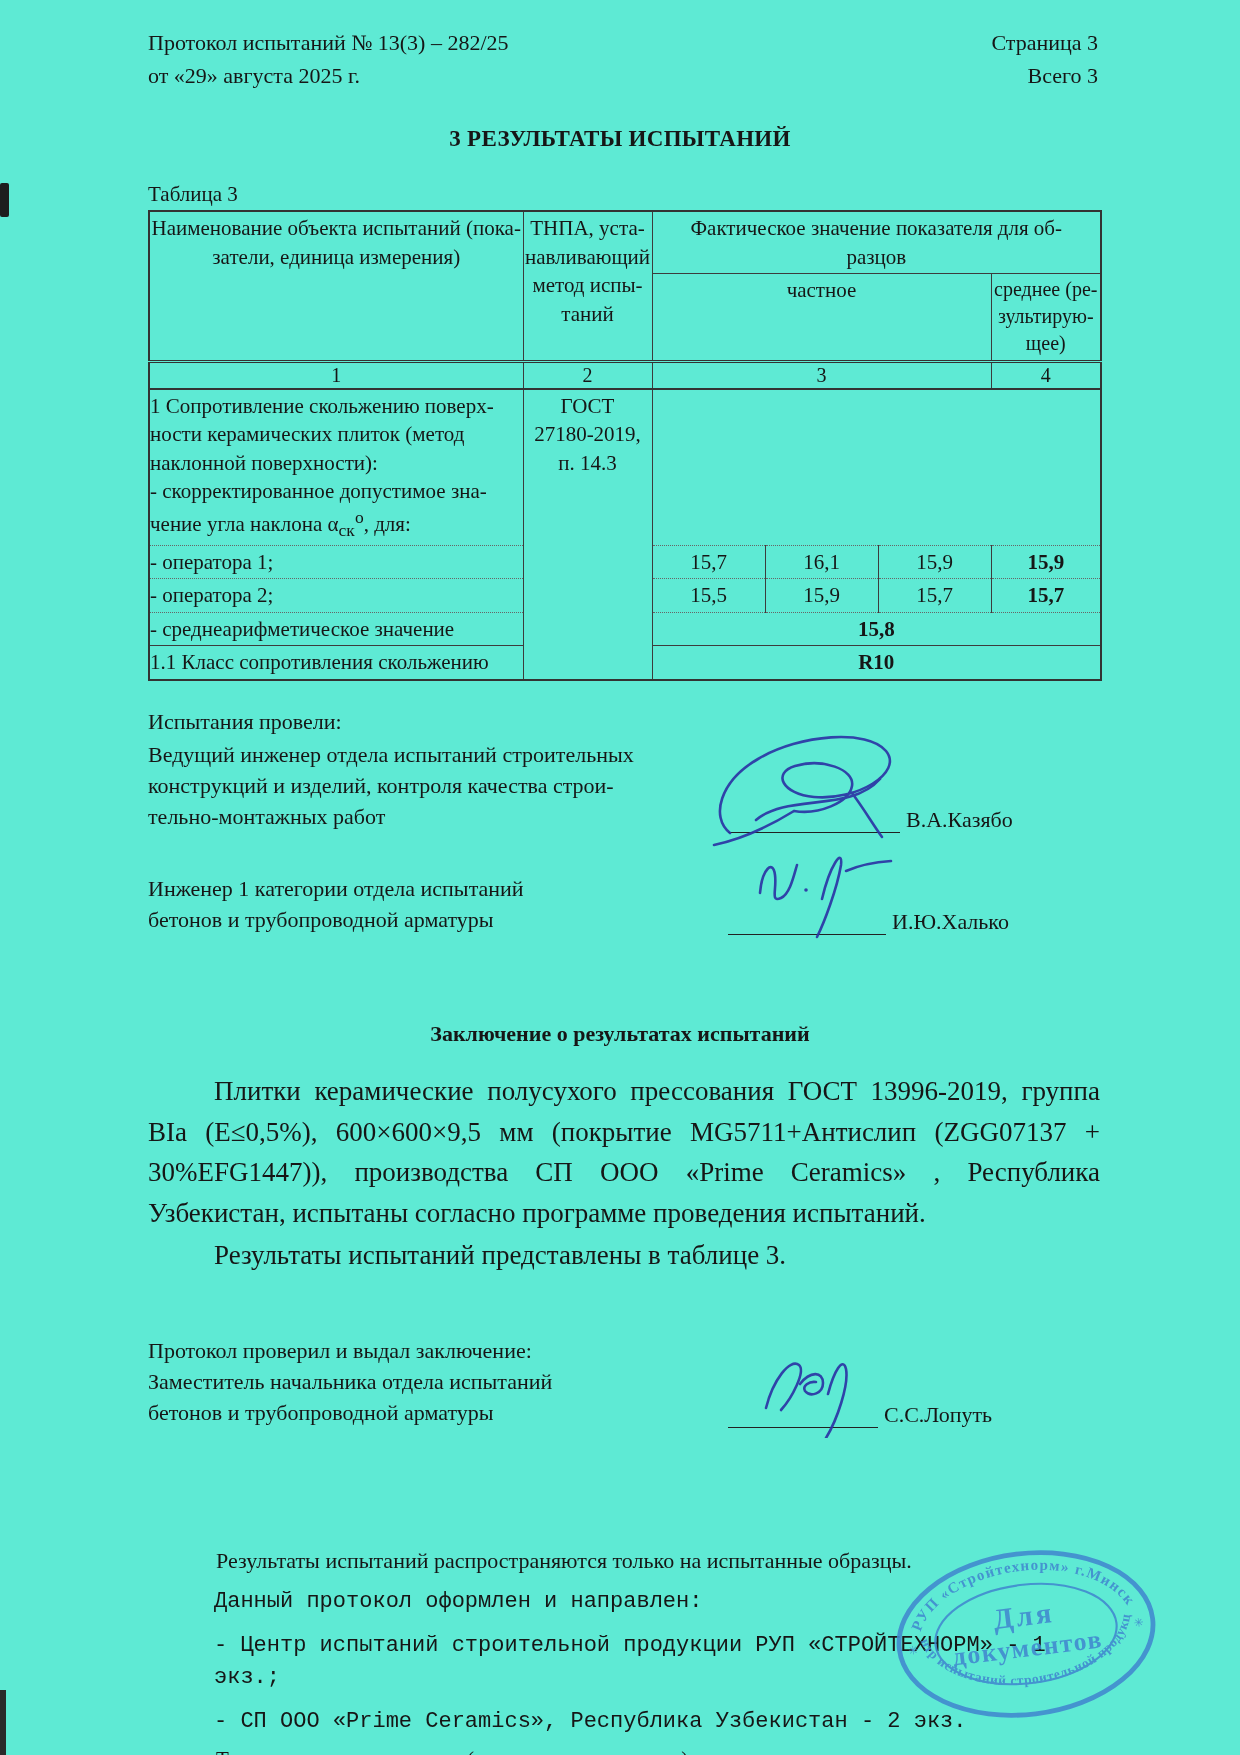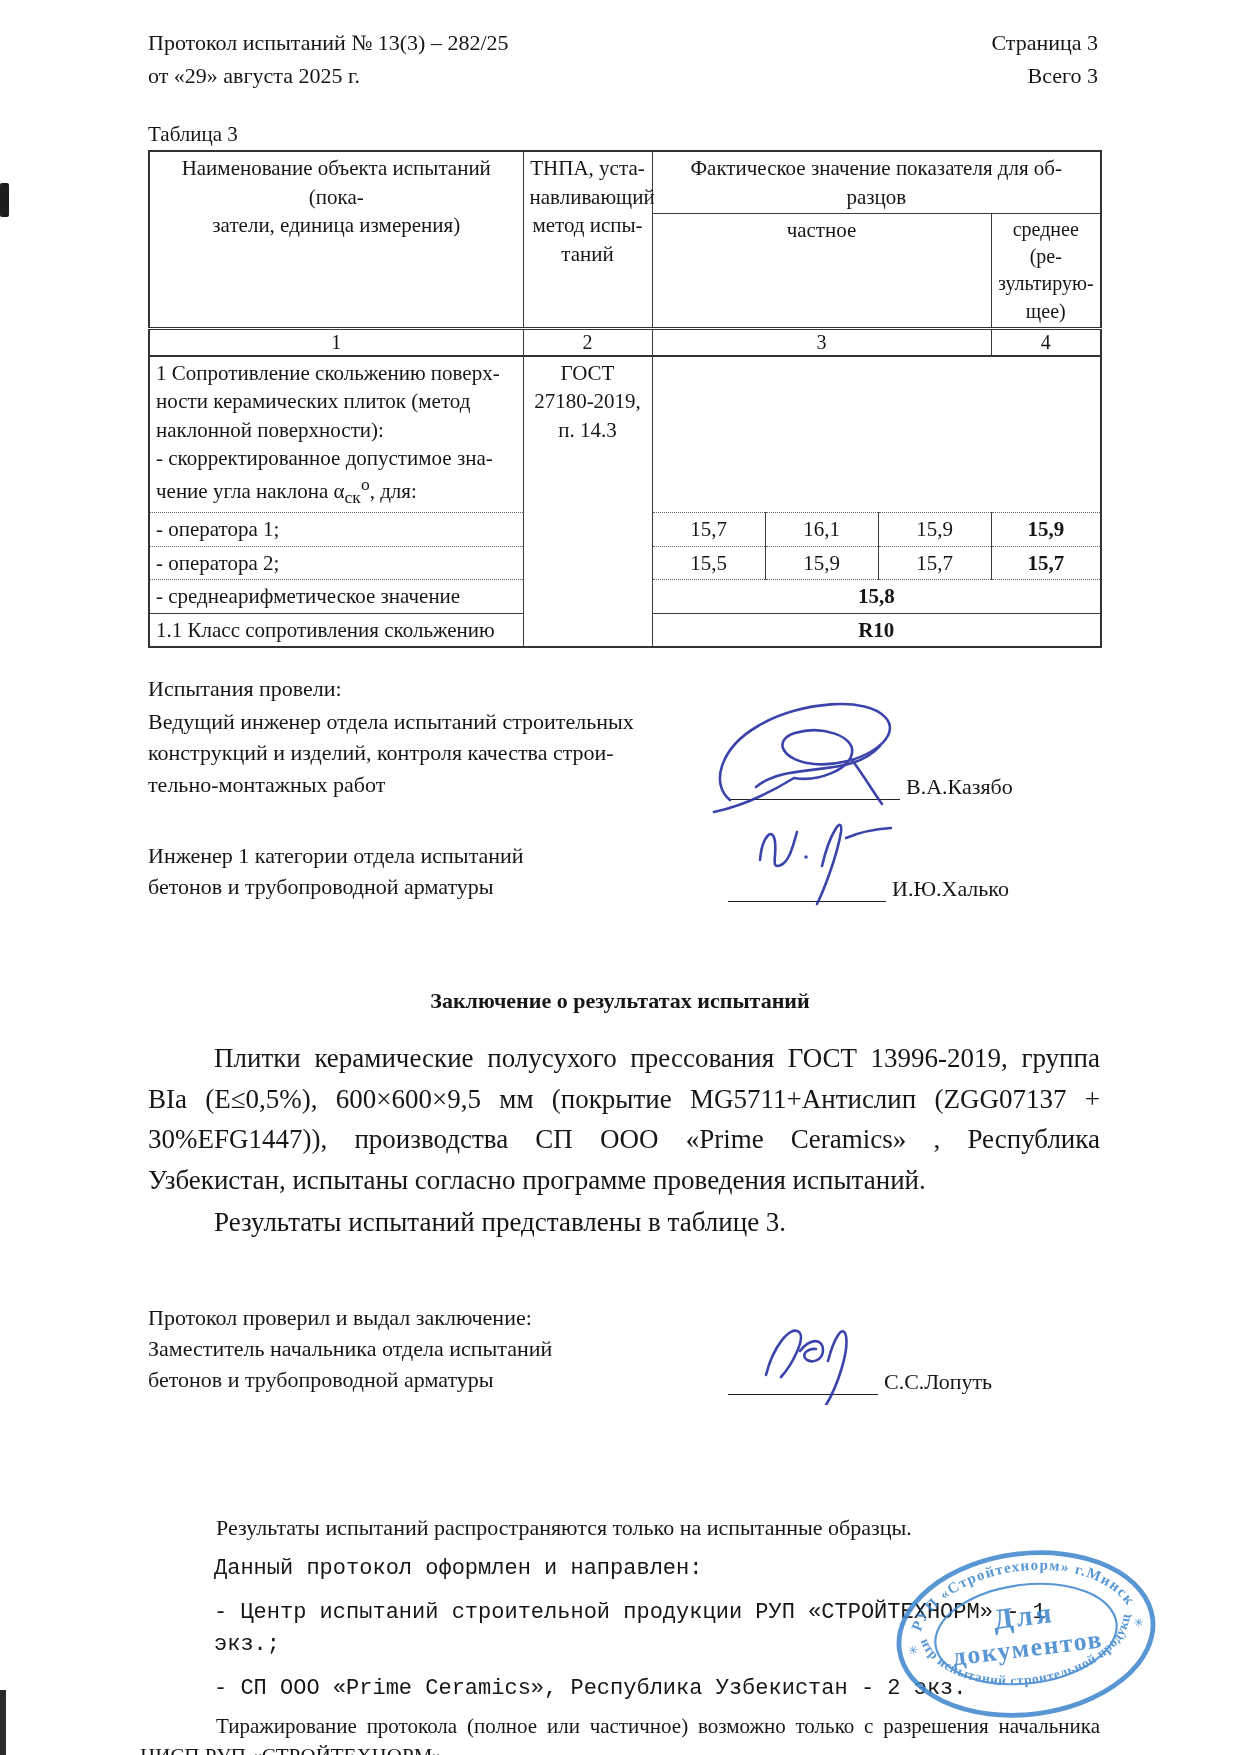--- a/index.html
+++ b/index.html
@@ -1,33 +1,33 @@
 <!DOCTYPE html>
 <html><head>
 <meta charset="utf-8">
 <style>
   html,body { margin:0; padding:0; background:#d9d9d9; }
   .page {
     position:relative; width:1240px; height:1755px; margin:0 auto;
-    background:#ffffff; overflow:hidden;
+    background:#5eead4; overflow:hidden;
     font-family:"Liberation Serif", serif; color:#161616;
   }
   .preline { white-space:pre-line; }
 
   
   .hdr { display:flex; justify-content:space-between; padding:26px 142px 0 148px; font-size:22px; line-height:1.5; }
   .hdr-right { text-align:right; }
 
   
   .sec-title { text-align:center; font-weight:bold; font-size:23px; margin-top:34px; letter-spacing:.3px; }
 
   
   .tcap { margin:30px 0 3px 148px; font-size:21px; }
   table.res { border-collapse:collapse; margin-left:148px; width:952px; table-layout:fixed; font-size:21px; border:2px solid #333; }
-  table.res td { border:1px solid #3c3c3c; padding:2px 6px; vertical-align:top; line-height:1.36; }
+  table.res td { border:1px solid #3c3c3c; padding:2px 0; vertical-align:top; line-height:1.36; }
   td.th { text-align:center; padding:4px 3px; }
   td.cell-mean-hdr { font-size:20px; padding:4px 1px; }
   tr.numrow td { border-top:3px double #333; border-bottom:2px solid #333; text-align:center; padding:0; line-height:1.25; font-size:20px; }
   td.val { text-align:center; }
   .b { font-weight:bold; }
   td.gost { text-align:center; padding-top:4px; }
   tr.dotb td { border-bottom:1px dotted #666; }
   tr.dott td { border-top:1px dotted #666; }
   td.keepsolid { border-bottom:1px solid #3c3c3c; }
   td.r1label { height:138px; }
@@ -75,20 +75,21 @@
     <div>
       <div>Протокол испытаний № 13(3) – 282/25</div>
       <div>от «29» августа 2025 г.</div>
     </div>
     <div class="hdr-right">
       <div>Страница 3</div>
       <div>Всего 3</div>
     </div>
   </div>
 
+  <div class="sec-title">3 РЕЗУЛЬТАТЫ ИСПЫТАНИЙ</div>
 
   <div class="tcap">Таблица 3</div>
   <table class="res">
     <colgroup>
       <col style="width:374px">
         <col style="width:129px">
       <col style="width:113px">
         <col style="width:113px">
         <col style="width:113px">
       <col style="width:110px">

